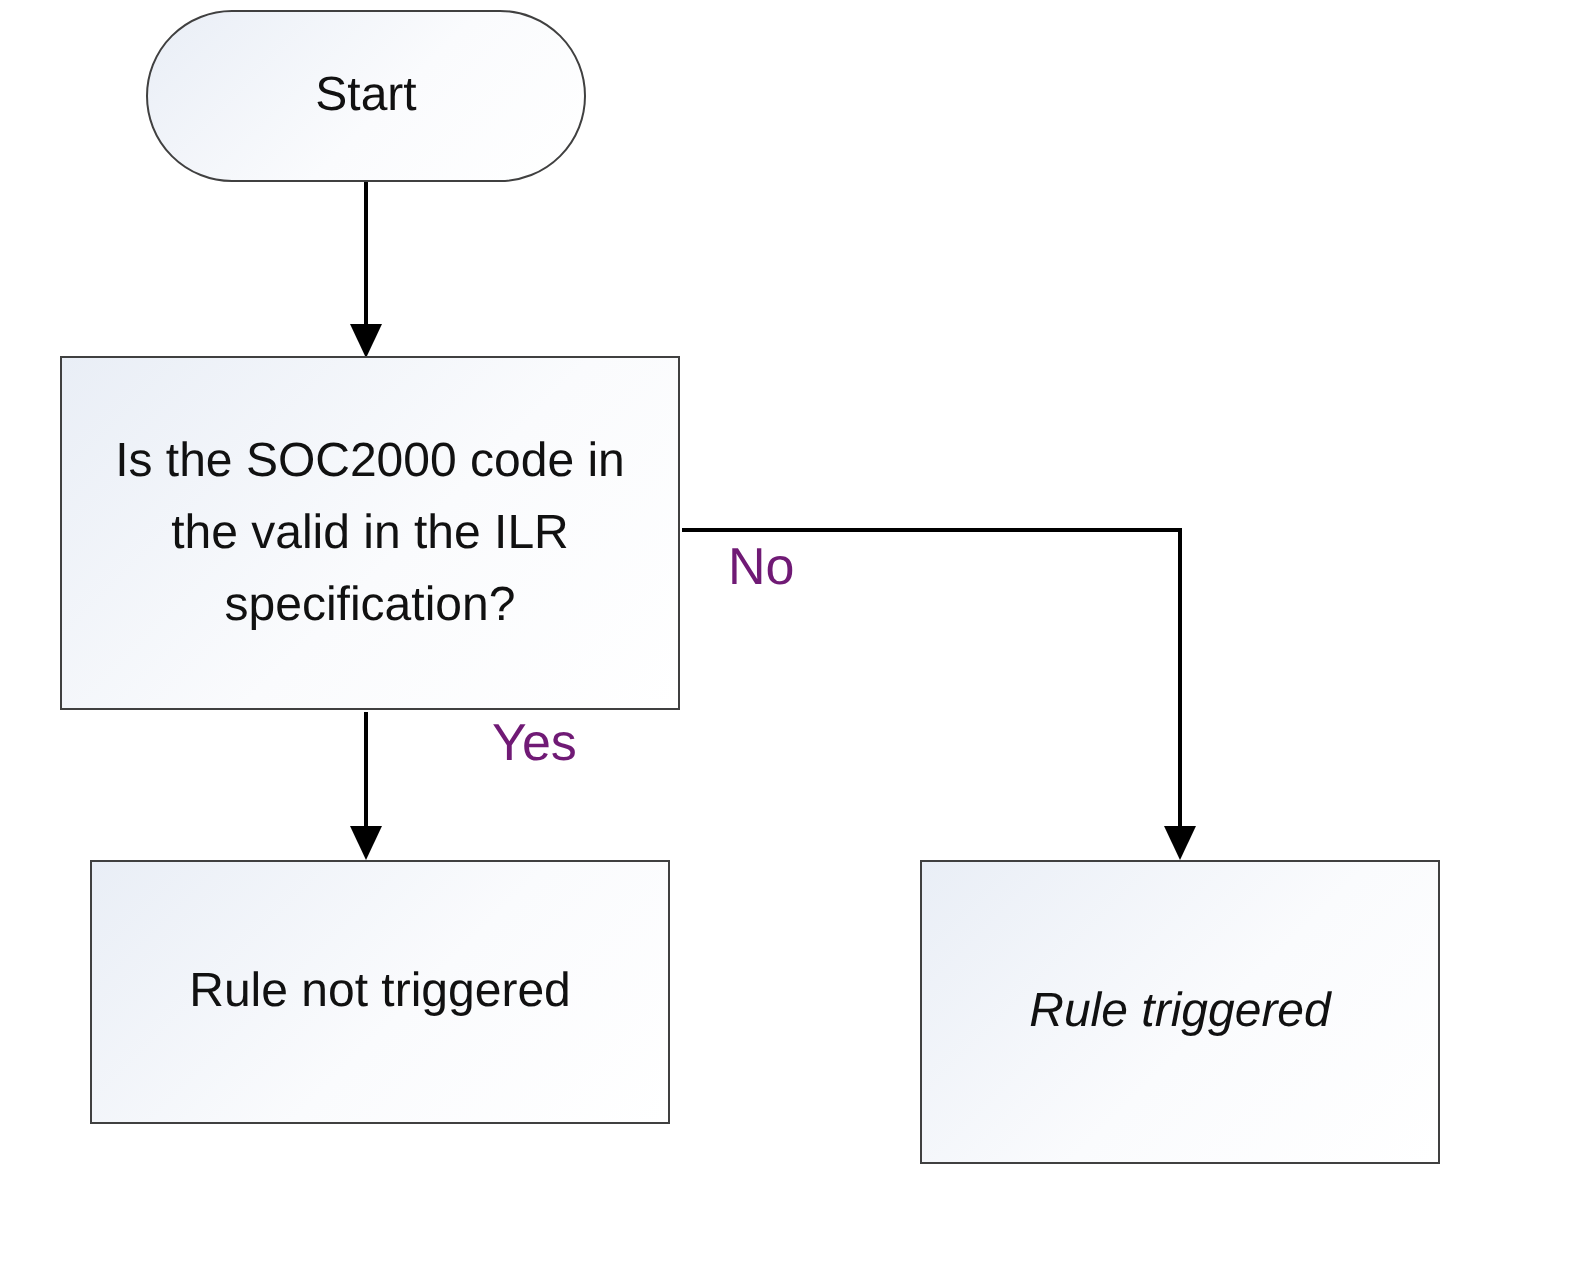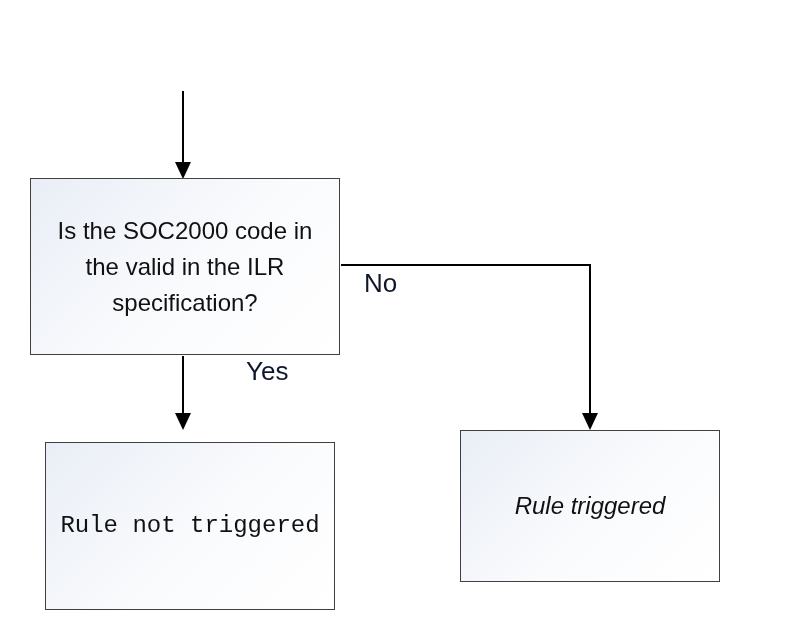--- a/index.html
+++ b/index.html
@@ -55,37 +55,36 @@
   }
   .decision {
     left: 30px;
     top: 178px;
     width: 310px;
     height: 177px;
     padding: 18px 18px;
   }
   .outcome-left {
     left: 45px;
-    top: 442px;
+    top: 430px;
     width: 290px;
-    height: 168px;
-    font-family: Liberation Mono, monospace;
+    height: 132px;
   }
   .outcome-right {
     left: 460px;
     top: 430px;
     width: 260px;
     height: 152px;
     font-style: italic;
   }
   .edge-label {
     position: absolute;
     font-size: 26px;
     line-height: 1.2;
-    color: #0f172a;
+    color: #701a75;
     background: transparent;
   }
   .edge-label.yes {
     left: 205px;
     top: 356px;
     margin-left: 41px;
   }
   .edge-label.no {
     left: 364px;
     top: 268px;
@@ -101,20 +100,23 @@
     <line x1="183" y1="91" x2="183" y2="163"></line>
     <polygon points="183,179 175,162 191,162"></polygon>
 
     <line x1="183" y1="356" x2="183" y2="414"></line>
     <polygon points="183,430 175,413 191,413"></polygon>
 
     <polyline points="341,265 590,265 590,414"></polyline>
     <polygon points="590,430 582,413 598,413"></polygon>
   </svg>
 
+  <div class="shape start">
+    <span>Start</span>
+  </div>
 
   <div class="shape decision">
     <span>Is the SOC2000 code in the valid in the ILR specification?</span>
   </div>
 
   <div class="edge-label yes">Yes</div>
 
   <div class="edge-label no">No</div>
 
   <div class="shape outcome-left">

